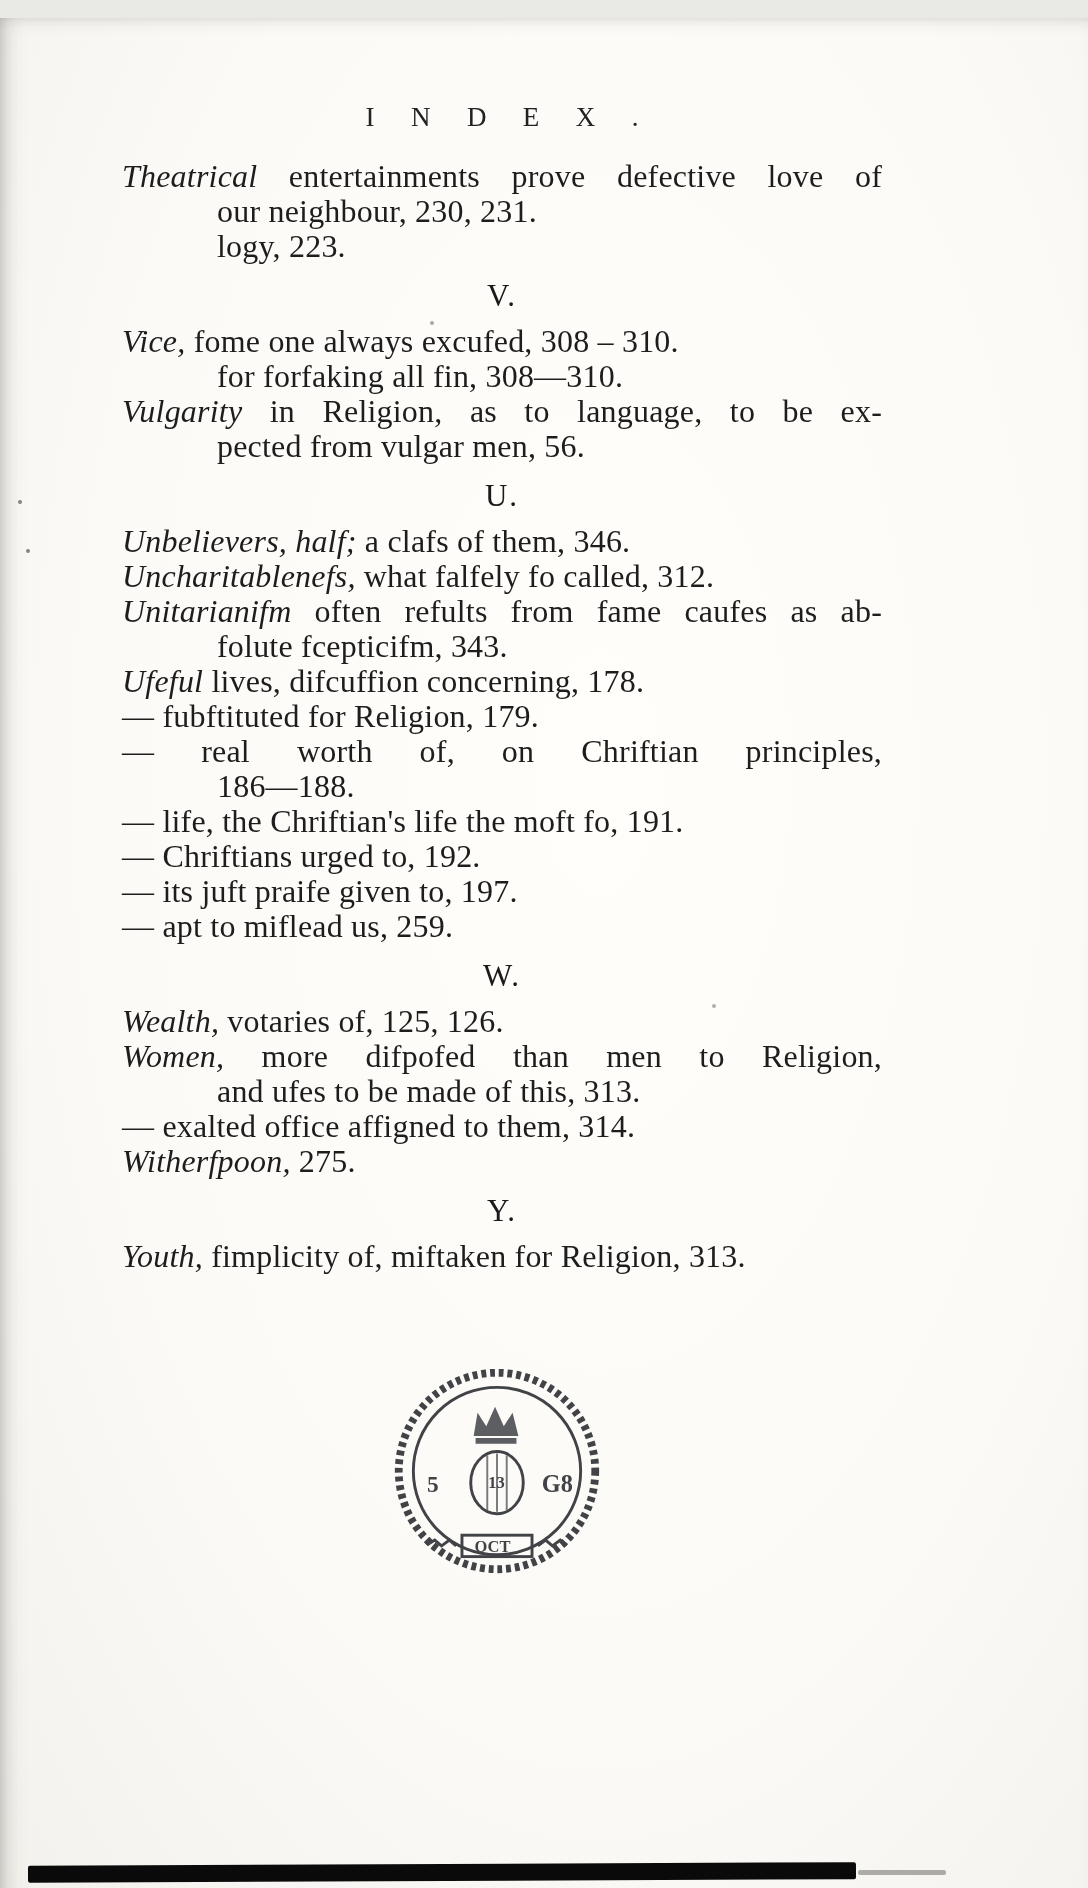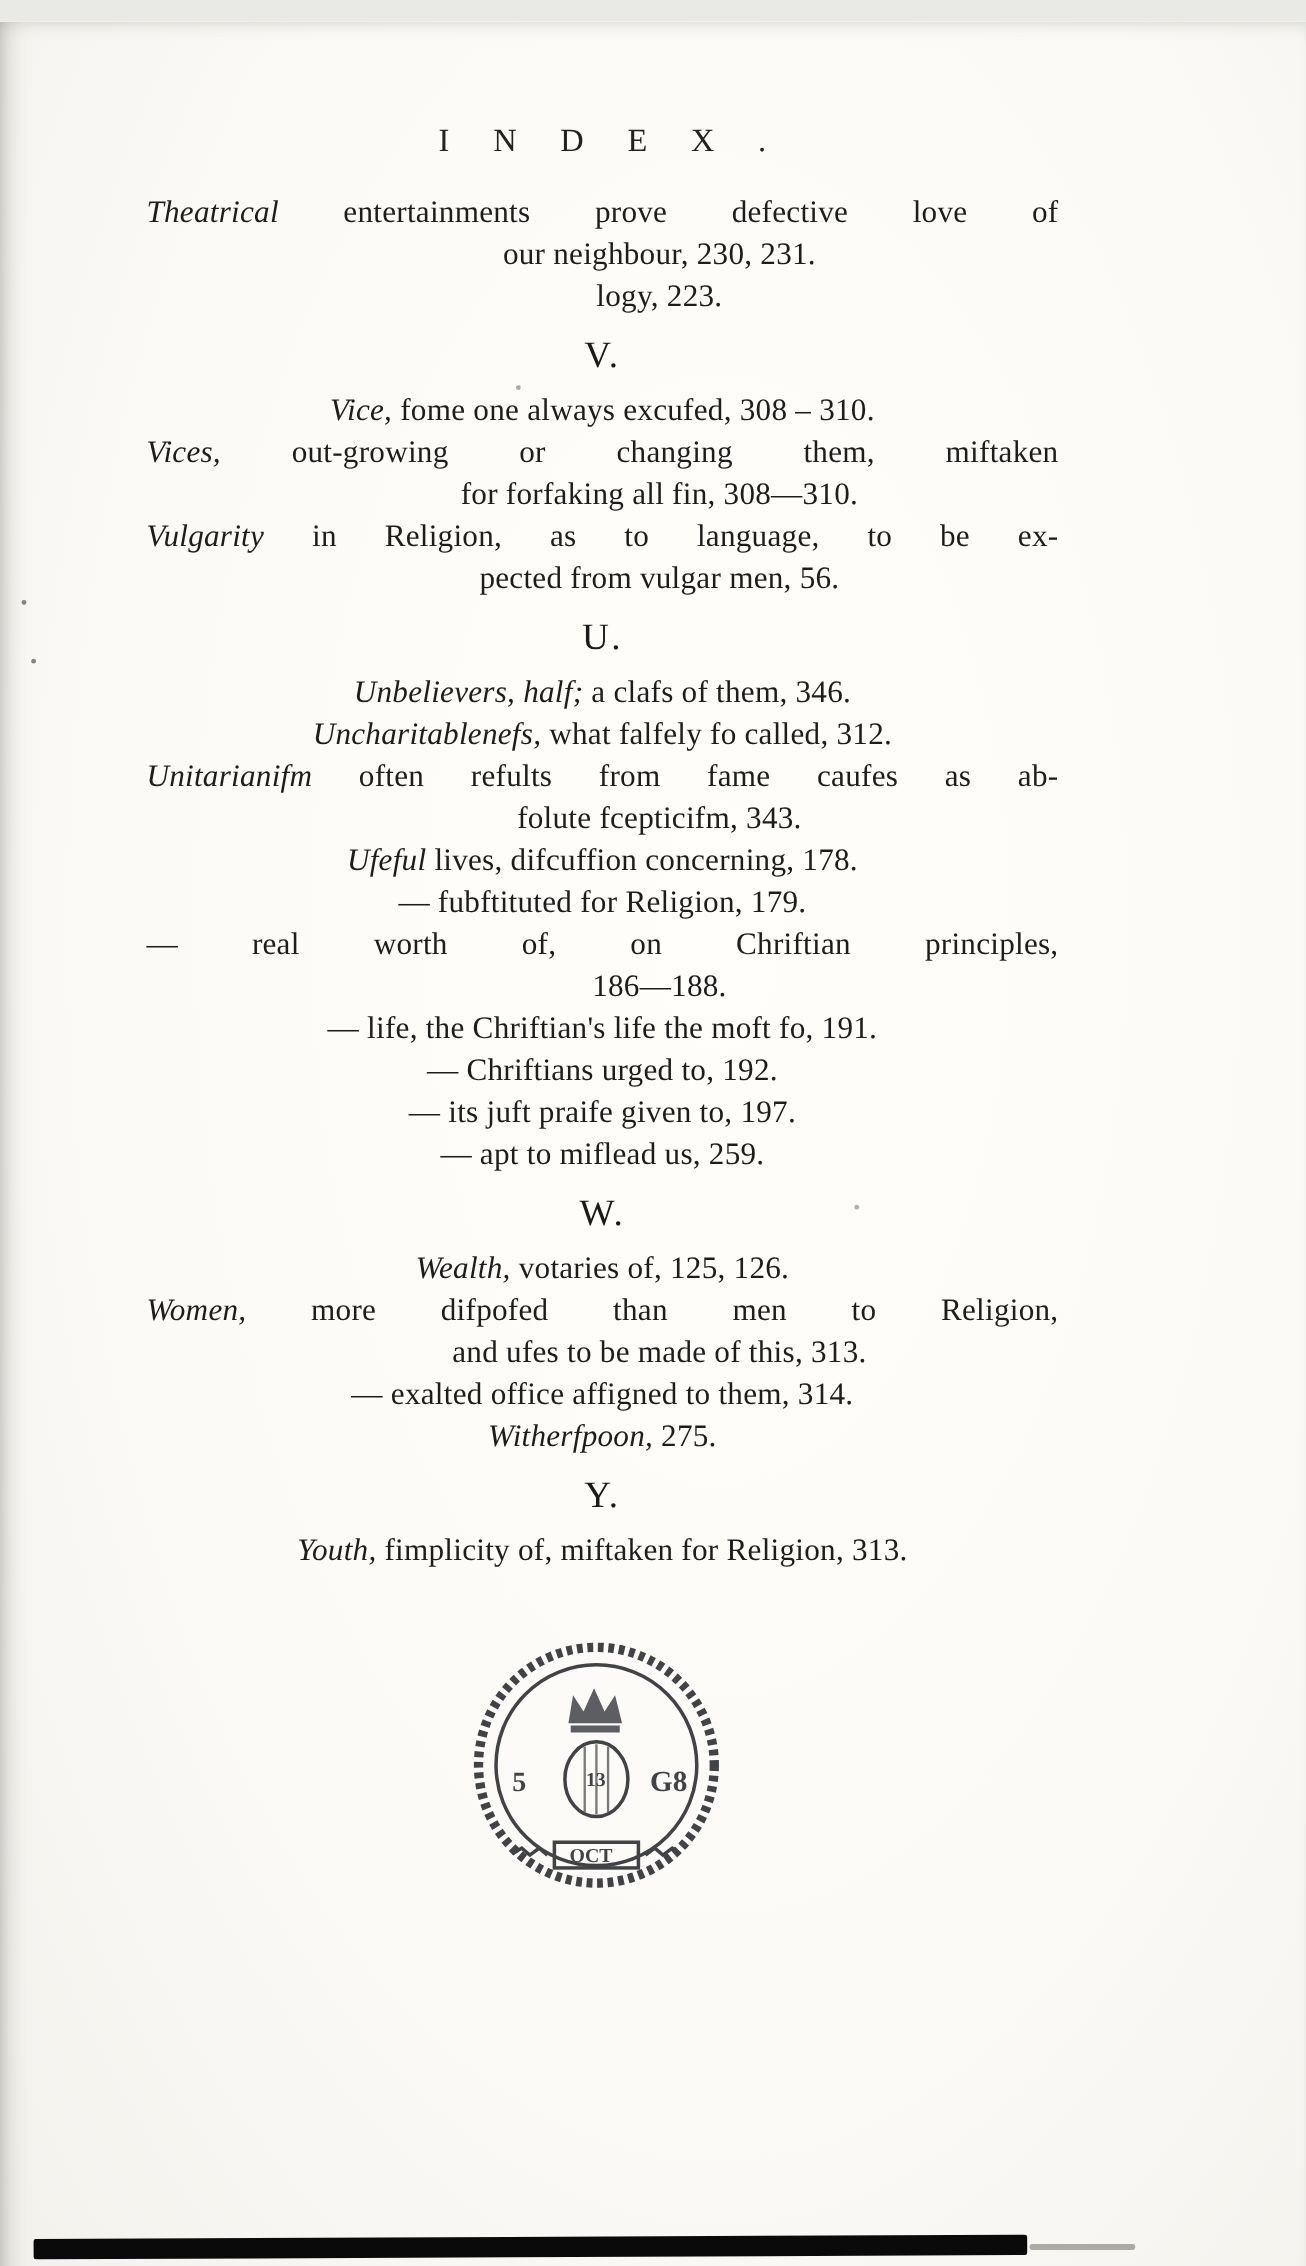--- a/index.html
+++ b/index.html
@@ -33,28 +33,28 @@
   }
   .section-heading{
     text-align:center;
     font-size:31px;
     letter-spacing:2px;
     margin:14px 0 10px 0;
     color:#1a1a1a;
   }
   .entry{margin:0;}
   .line{
-    font-size:26px;
+    font-size:32px;
     line-height:35px;
     letter-spacing:.2px;
     color:var(--ink);
     white-space:normal;
   }
   .jline{ text-align:justify; text-align-last:justify; }
-  .lastline{ text-align:center; }
+  .lastline{ text-align:left; }
   .cont{ padding-left:95px; }
   .lead{ font-style:italic; }
   .stamp{
     position:absolute;
     left:390px; top:1346px;
     width:214px; height:214px;
     opacity:.86;
   }
   .scan-bar{
     position:absolute;
@@ -95,21 +95,20 @@
           <div class="line cont lastline">our neighbour, 230, 231.</div>
         </div>
         <div class="entry">
           <div class="line cont lastline">logy, 223.</div>
         </div>
         <div class="section-heading">V.</div>
         <div class="entry">
           <div class="line lastline"><span class="lead">Vice,</span> fome one always excufed, 308 – 310.</div>
         </div>
         <div class="entry">
-          <div class="line jline"><span class="lead">Vices,</span> out-growing or changing them, miftaken</div>
           <div class="line cont lastline">for forfaking all fin, 308—310.</div>
         </div>
         <div class="entry">
           <div class="line jline"><span class="lead">Vulgarity</span> in Religion, as to language, to be ex-</div>
           <div class="line cont lastline">pected from vulgar men, 56.</div>
         </div>
         <div class="section-heading">U.</div>
         <div class="entry">
           <div class="line lastline"><span class="lead">Unbelievers, half;</span> a clafs of them, 346.</div>
         </div>

